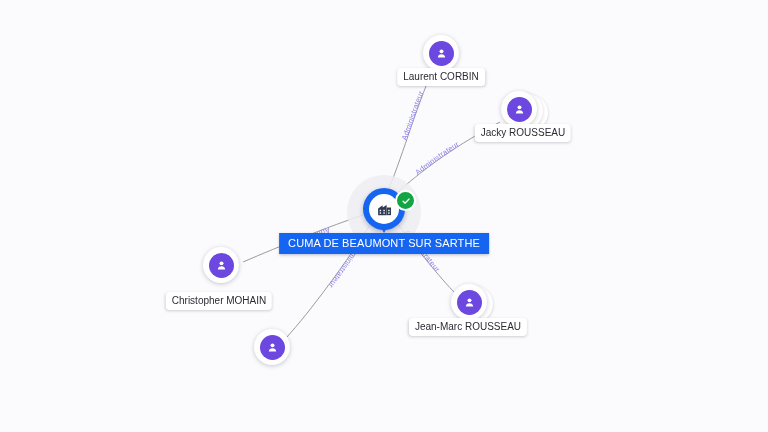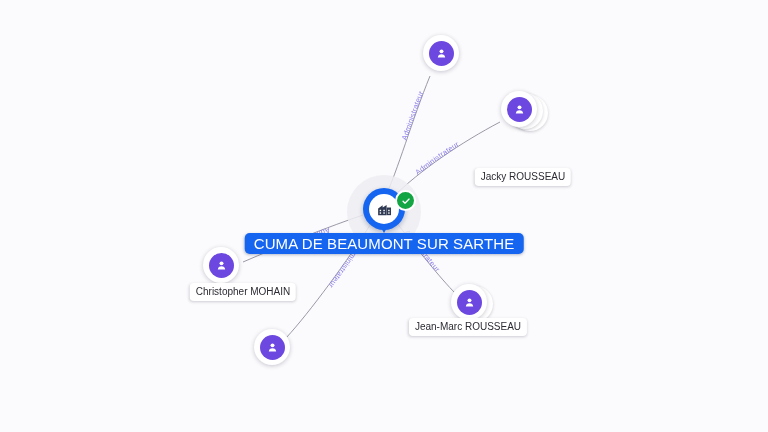--- a/index.html
+++ b/index.html
@@ -146,25 +146,25 @@
     align-items: center;
     justify-content: center;
     z-index: 4;
   }
   .company-label {
     position: absolute;
     transform: translate(-50%, 0);
     white-space: nowrap;
     background: #1565f0;
     color: #ffffff;
-    font-size: 15px;
+    font-size: 11px;
     line-height: 13px;
     letter-spacing: 0.1px;
     padding: 4px 9px;
-    border-radius: 5px;
+    border-radius: 0;
     box-shadow: 0 1px 3px rgba(20,40,90,0.3);
     z-index: 5;
   }
 
   .edge-label-text {
     font-family: "Liberation Sans", sans-serif;
     font-size: 7.5px;
     fill: #8a7de8;
     letter-spacing: 0.2px;
   }
@@ -227,46 +227,47 @@
   <div class="person-node" style="left:441px; top:53px;">
     <div class="avatar-disc">
       <div class="avatar-inner">
         <svg width="13" height="13" viewBox="0 0 24 24" aria-hidden="true">
           <circle cx="12" cy="8" r="3.6" fill="#ffffff"></circle>
           <path d="M5.2 19.2c0-3.7 3.1-6 6.8-6s6.8 2.3 6.8 6z" fill="#ffffff"></path>
         </svg>
       </div>
     </div>
   </div>
+  <div class="person-label" style="left:441px; top:68px;">Laurent CORBIN</div>
 
   <div class="person-node" style="left:519px; top:109px;">
     <div class="stack-card s2"></div>
     <div class="stack-card s1"></div>
     <div class="avatar-disc">
       <div class="avatar-inner">
         <svg width="13" height="13" viewBox="0 0 24 24" aria-hidden="true">
           <circle cx="12" cy="8" r="3.6" fill="#ffffff"></circle>
           <path d="M5.2 19.2c0-3.7 3.1-6 6.8-6s6.8 2.3 6.8 6z" fill="#ffffff"></path>
         </svg>
       </div>
     </div>
   </div>
-  <div class="person-label" style="left:523px; top:124px;margin-top:44px;">Jacky ROUSSEAU</div>
+  <div class="person-label" style="left:523px; top:124px;">Jacky ROUSSEAU</div>
 
   <div class="person-node" style="left:221px; top:265px;">
     <div class="avatar-disc">
       <div class="avatar-inner">
         <svg width="13" height="13" viewBox="0 0 24 24" aria-hidden="true">
           <circle cx="12" cy="8" r="3.6" fill="#ffffff"></circle>
           <path d="M5.2 19.2c0-3.7 3.1-6 6.8-6s6.8 2.3 6.8 6z" fill="#ffffff"></path>
         </svg>
       </div>
     </div>
   </div>
-  <div class="person-label" style="left:219px; top:283px;margin-left:24px;">Christopher MOHAIN</div>
+  <div class="person-label" style="left:219px; top:292px;">Christopher MOHAIN</div>
 
   <div class="person-node" style="left:272px; top:347px;">
     <div class="avatar-disc">
       <div class="avatar-inner">
         <svg width="13" height="13" viewBox="0 0 24 24" aria-hidden="true">
           <circle cx="12" cy="8" r="3.6" fill="#ffffff"></circle>
           <path d="M5.2 19.2c0-3.7 3.1-6 6.8-6s6.8 2.3 6.8 6z" fill="#ffffff"></path>
         </svg>
       </div>
     </div>

